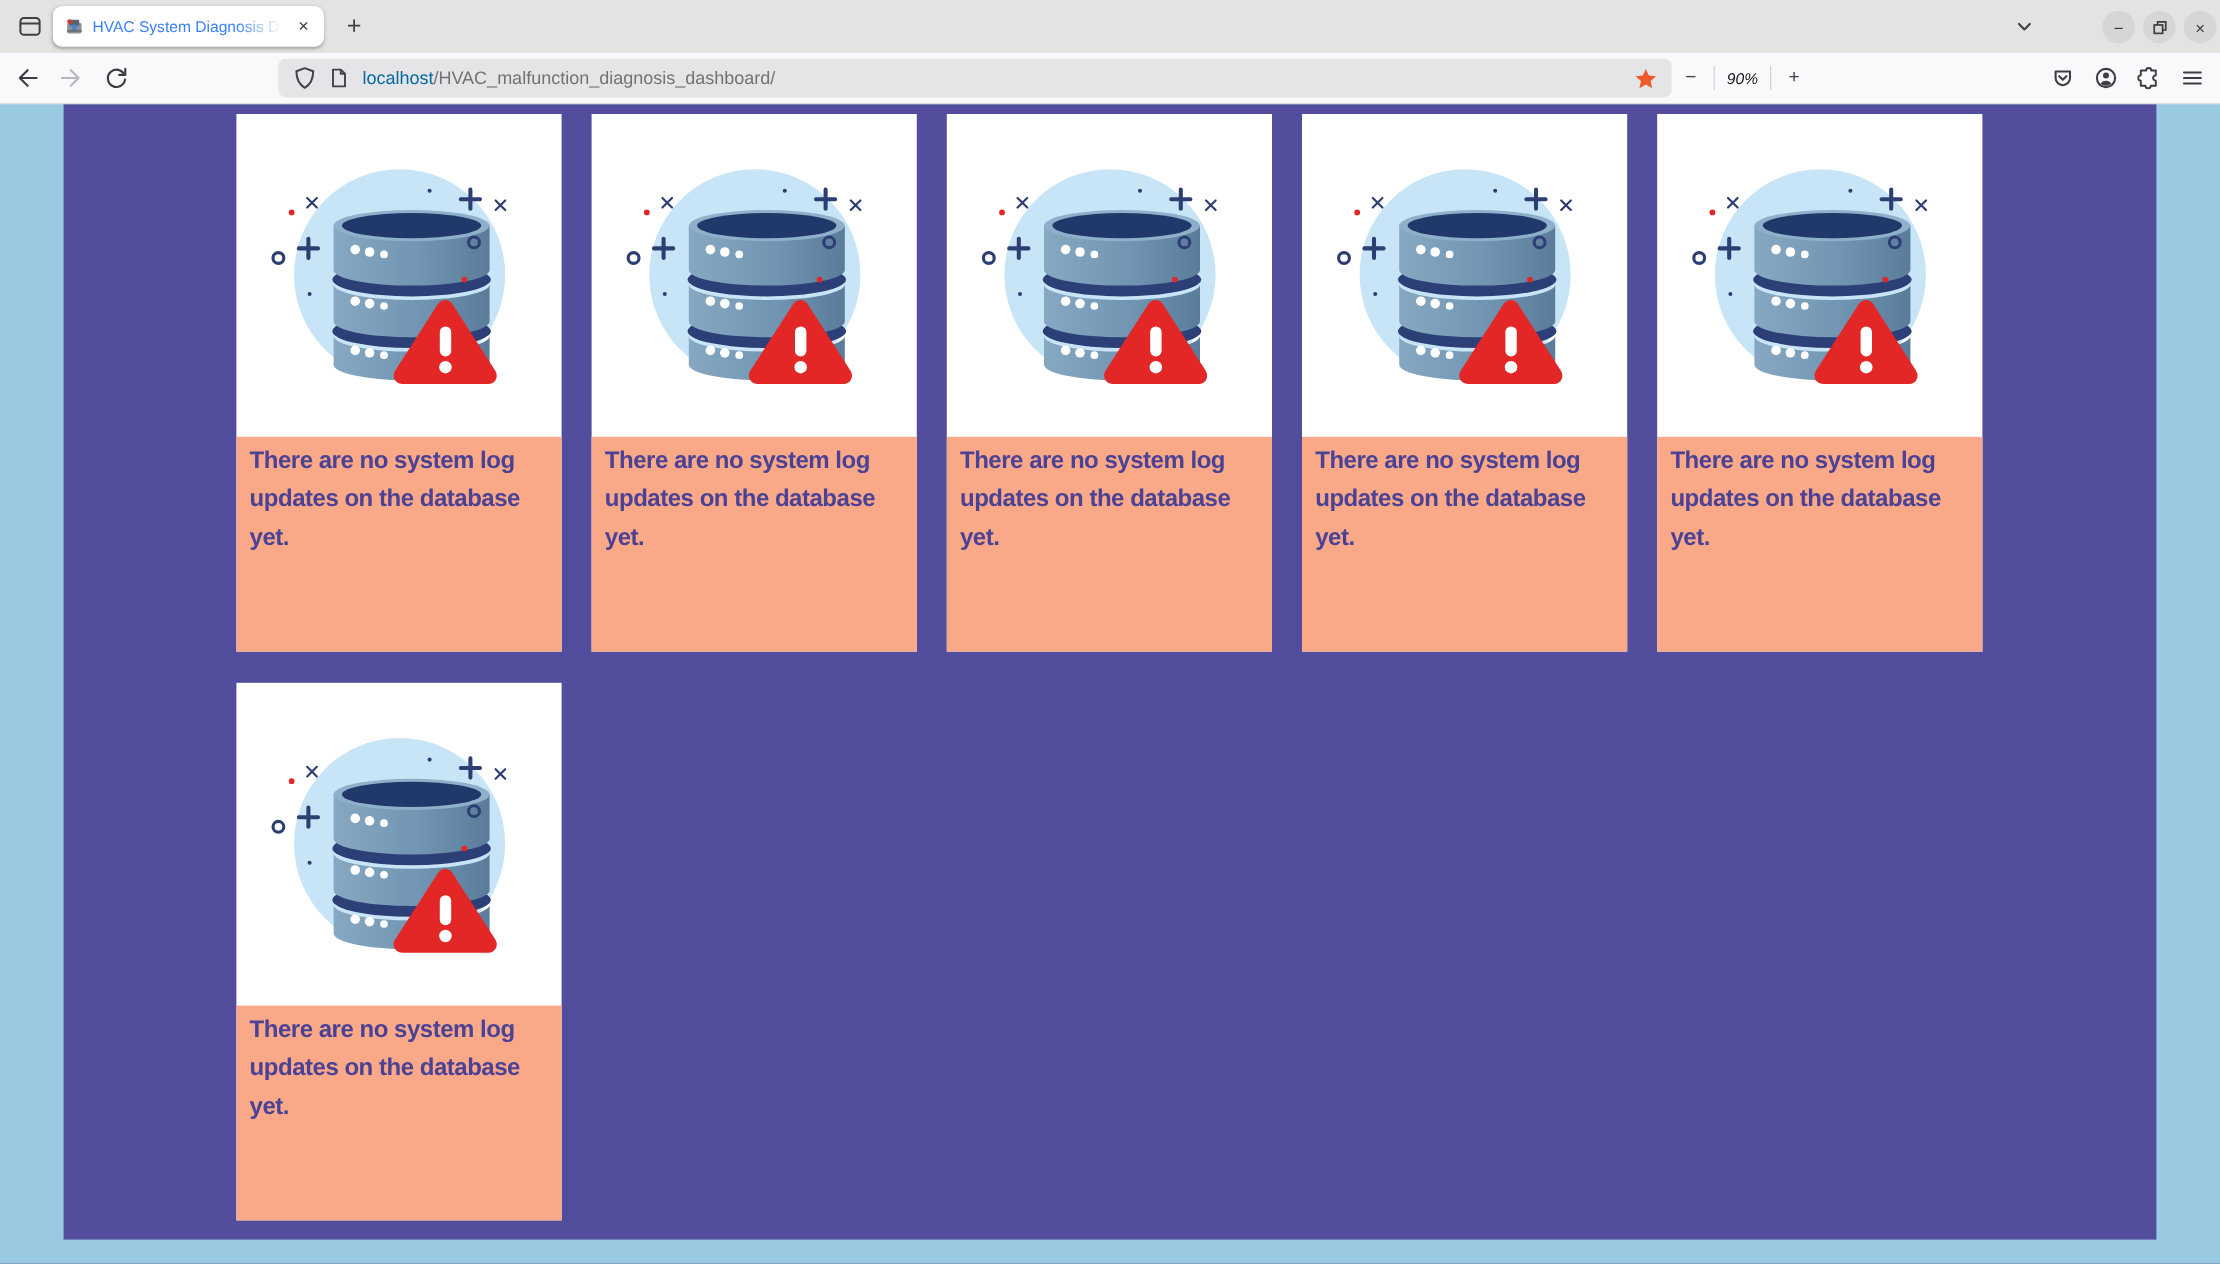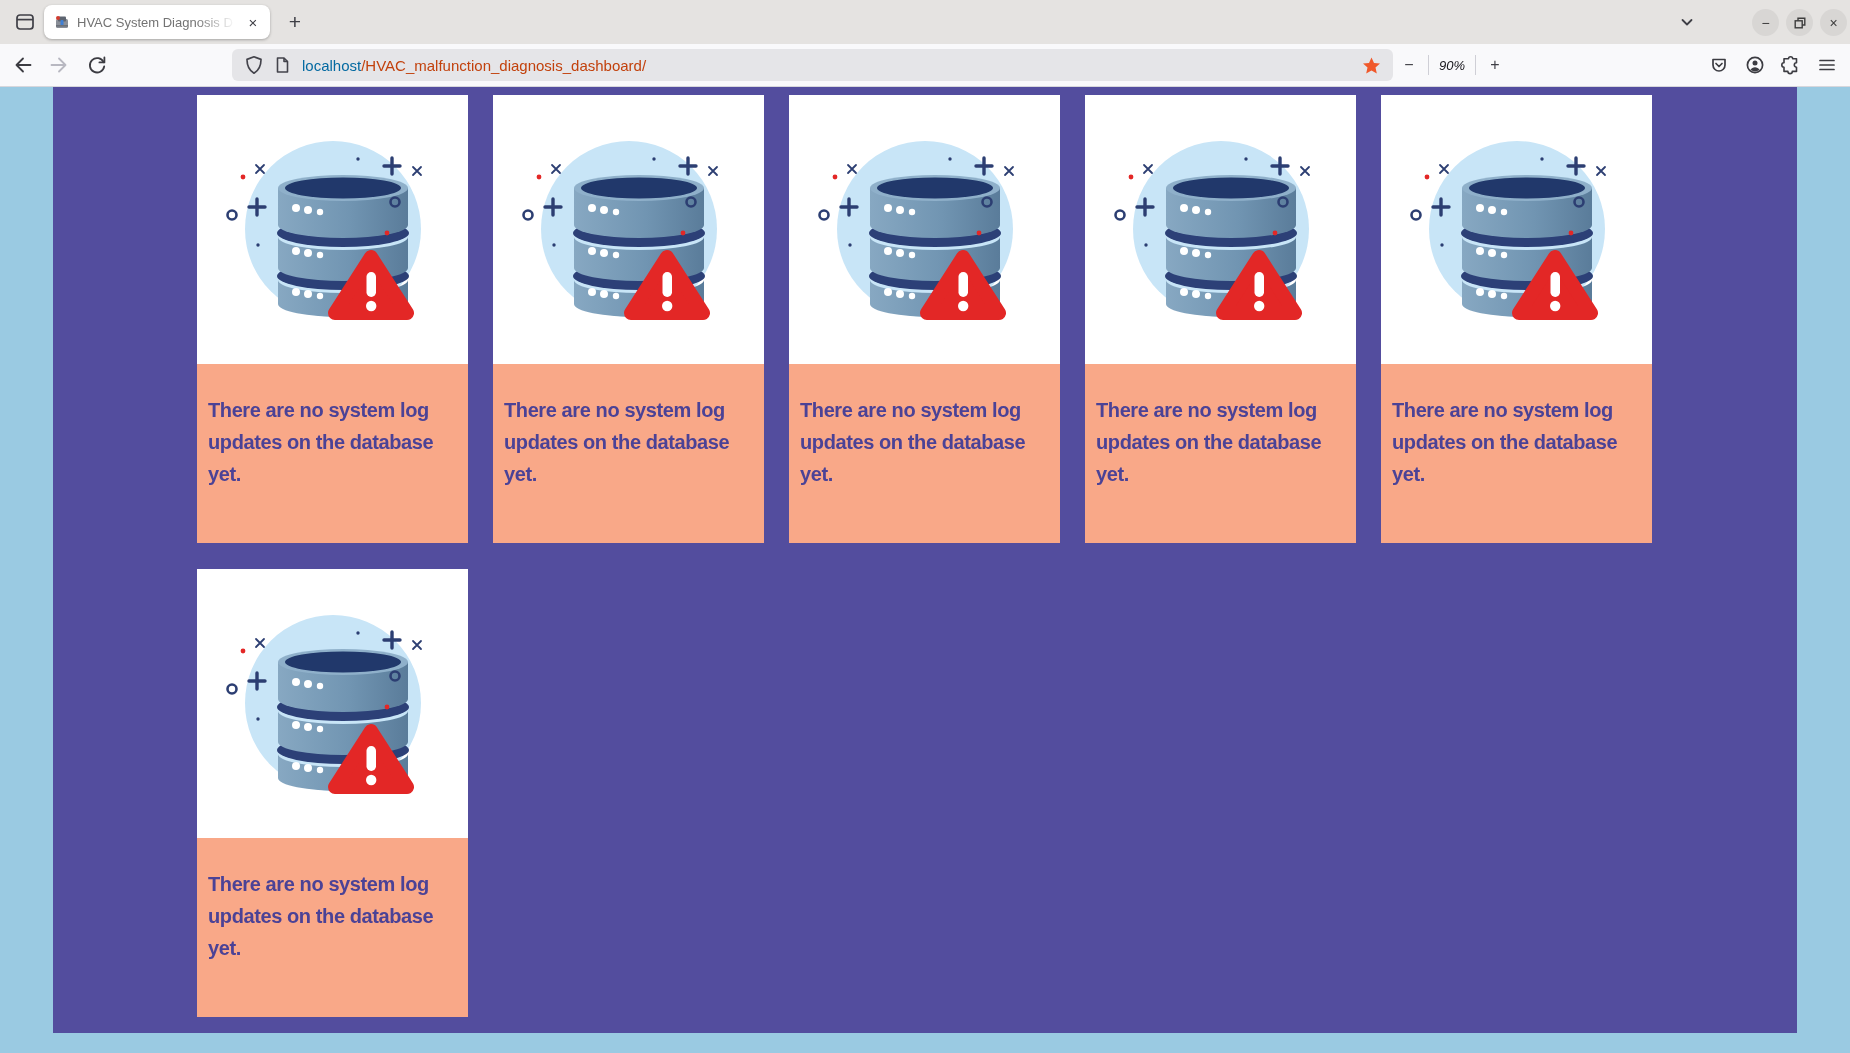--- a/index.html
+++ b/index.html
@@ -6,56 +6,56 @@
   html,body { width:1850px; height:1053px; overflow:hidden; }
   body { font-family:"Liberation Sans", sans-serif; position:relative; background:#9acae2; }
 
   
   .titlebar { position:absolute; left:0; top:0; width:1850px; height:44px; background:#e5e3e1; }
   .chrome-btn { display:flex; align-items:center; justify-content:center; border-radius:6px; color:#3f3f46; cursor:default; }
   .fxview-btn { position:absolute; left:8px; top:5px; width:34px; height:34px; }
   .tab { position:absolute; left:44px; top:5px; width:226px; height:34px; background:#ffffff; border-radius:8px;
          box-shadow:0 1px 3px rgba(0,0,0,.28); display:flex; align-items:center; padding:0 6px 0 10px; }
   .tab-favicon { width:16px; height:16px; flex:0 0 16px; }
-  .tab-title { flex:1; margin-left:7px; font-size:13px; color:#737373; white-space:nowrap; overflow:hidden;
+  .tab-title { flex:1; margin-left:7px; font-size:13px; color:#3b82f6; white-space:nowrap; overflow:hidden;
                -webkit-mask-image:linear-gradient(90deg,#000 72%,transparent 96%);
                mask-image:linear-gradient(90deg,#000 72%,transparent 96%); }
   .tab-close { width:22px; height:22px; font-size:15px; border-radius:4px; }
   .newtab-btn { position:absolute; left:278px; top:5px; width:34px; height:34px; font-size:21px; font-weight:400; }
   .alltabs-btn { position:absolute; left:1670px; top:5px; width:34px; height:34px; }
   .win-btn { position:absolute; top:9px; width:27px; height:27px; border-radius:50%; background:#d8d6d4; color:#3d3d3d;
              display:flex; align-items:center; justify-content:center; font-size:14px; }
   .win-min { left:1752px; } .win-restore { left:1786px; } .win-close { left:1820px; }
 
   .toolbar { position:absolute; left:0; top:44px; width:1850px; height:43px; background:#f9f9fb; border-bottom:1px solid #d7d7dc; }
   .nav-btn { position:absolute; top:4px; width:34px; height:34px; font-size:18px; }
   .back-btn { left:6px; } .fwd-btn { left:42px; } .reload-btn { left:80px; }
   .urlbar { position:absolute; left:232px; top:5px; width:1161px; height:32px; background:#e5e5e8; border-radius:6px;
             display:flex; align-items:center; padding:0 8px; }
   .urlbar .icon { flex:0 0 auto; display:flex; align-items:center; justify-content:center; width:28px; height:28px; border-radius:4px; }
   .url-text { font-size:15px; white-space:nowrap; overflow:hidden; flex:1; margin-left:6px; }
   .url-host { color:#0369a1; }
-  .url-path { color:#c2410c; }
+  .url-path { color:#737373; }
   .star-btn { flex:0 0 auto; width:28px; height:28px; display:flex; align-items:center; justify-content:center; border-radius:4px; }
   .zoomctl { position:absolute; left:1396px; top:5px; height:32px; display:flex; align-items:center; }
   .zoomctl .zbtn { width:26px; height:26px; display:flex; align-items:center; justify-content:center; font-size:16px; color:#3f3f46; border-radius:4px; }
   .zoomctl .zdiv { width:1px; height:20px; background:#cfcfd6; margin:0 6px; }
   .zoom-level { font-size:13px; color:#15141a; padding:0 4px;font-style:italic; }
   .tool-icons { position:absolute; right:6px; top:4px; display:flex; gap:2px; }
   .tool-icons .chrome-btn { width:34px; height:34px; }
   svg.ic { display:block; }
 
   
   .viewport { position:absolute; left:0; top:87px; width:1850px; height:966px; background:#9acae2; }
   .board { position:absolute; left:53px; top:0; width:1744px; height:946px; background:#534d9e;
            padding:8px 144px 0 144px; display:flex; flex-wrap:wrap; align-content:flex-start; gap:26px 25px; }
   .card { width:271px; height:448px; background:#ffffff; display:flex; flex-direction:column; }
   .card-art { height:269px; display:flex; justify-content:center; }
   .card-art svg { margin-top:24px; }
-  .card-panel { height:179px; background:#f9a888; padding:30px 13px 0 11px; }
+  .card-panel { height:179px; background:#f9a888; padding:4px 13px 0 11px; }
   .card-msg { font-weight:700; font-size:20px; line-height:32px; letter-spacing:-0.4px; color:#4b4296; }
 </style>
 </head>
 <body>
 
 <div class="titlebar">
   <div class="chrome-btn fxview-btn">
     <svg class="ic" width="20" height="20" viewBox="0 0 20 20">
       <rect x="2" y="3" width="16" height="14" rx="3" fill="none" stroke="#3f3f46" stroke-width="1.7"></rect>
       <line x1="2" y1="7.6" x2="18" y2="7.6" stroke="#3f3f46" stroke-width="1.7"></line>

